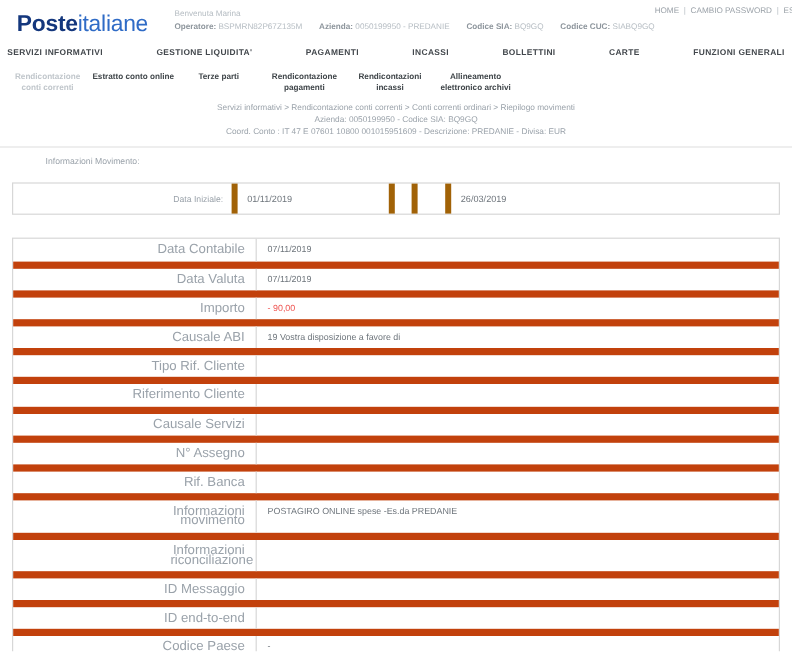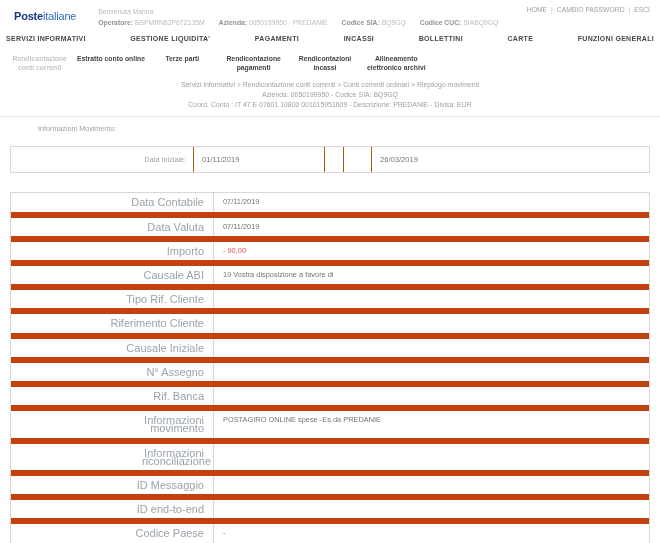--- a/index.html
+++ b/index.html
@@ -5,21 +5,21 @@
   * { box-sizing: border-box; margin: 0; padding: 0; }
   html, body { background: #ffffff; }
   body { font-family: "Liberation Sans", sans-serif; }
   .page {
     position: relative; width: 660px; height: 543px;
     background: #fff; overflow: hidden; margin: 0 auto;
   }
 
   
   .header { display: flex; align-items: flex-start; padding: 6px 10px 0 14px; }
-  .logo { font-size: 11px; letter-spacing: -0.2px; white-space: nowrap; margin-top: 4px; }
+  .logo { font-size: 19px; letter-spacing: -0.2px; white-space: nowrap; margin-top: 4px; }
   .logo .bold { font-weight: bold; color: #14377d; }
   .logo .light { color: #2f6bc6; }
   .hdr-mid { margin-left: 22px; margin-top: 2px; }
   .welcome { font-size: 6.8px; color: #b6bdc3; margin-bottom: 4px; }
   .hdr-fields { display: flex; gap: 14px; white-space: nowrap; }
   .hdr-field { font-size: 6.8px; }
   .hdr-field .lbl { color: #8d959c; font-weight: bold; }
   .hdr-field .val { color: #b6bdc3; }
   .hdr-right { margin-left: auto; font-size: 6.8px; color: #9aa1a8; white-space: nowrap; margin-top: 0; }
   .hdr-right span.lnk { cursor: pointer; }
@@ -48,21 +48,21 @@
   .crumb-line { font-size: 6.9px; color: #9aa2aa; line-height: 10px; }
 
   .section-title { font-size: 7.2px; color: #9aa2aa; margin: 7px 0 0 10px; padding-left: 28px; }
 
   
   .date-table {
     display: flex; margin: 13px 10px 0 10px; height: 27px;
     border: 1px solid #d7d7d7; align-items: stretch; padding-left: 20px;
   }
   .dt-cell { display: flex; align-items: center; font-size: 7.2px; }
-  .dt-cell + .dt-cell { border-left: 1px solid #a16207; }
+  .dt-cell + .dt-cell { border-left: 5px solid #a16207; }
   .dt-lbl { color: #9aa2aa; justify-content: flex-end; padding-right: 7px; }
   .dt-val { color: #6e757c; font-size: 7.6px; padding-left: 8px; }
   .w-lbl1 { width: 162px; } .w-val1 { width: 131px; }
   .w-gap1 { width: 19px; } .w-gap2 { width: 28px; }
   .w-lbl2 { width: 158px; } .w-val2 { flex: 1; }
 
   
   .detail-table { margin: 19px 10px 0 10px; border: 1px solid #d7d7d7; }
   .d-row { display: flex; align-items: stretch; }
   .d-row + .d-row { border-top: 6px solid #c2410c; }
@@ -183,21 +183,21 @@
     </div>
     <div class="d-row">
       <div class="d-lbl"><span class="lbl-inner">Tipo Rif. Cliente</span></div>
       <div class="d-val"></div>
     </div>
     <div class="d-row">
       <div class="d-lbl"><span class="lbl-inner">Riferimento Cliente</span></div>
       <div class="d-val"></div>
     </div>
     <div class="d-row">
-      <div class="d-lbl"><span class="lbl-inner">Causale Iniziale</span></div>
+      <div class="d-lbl"><span class="lbl-inner">Causale Servizi</span></div>
       <div class="d-val"></div>
     </div>
     <div class="d-row">
       <div class="d-lbl"><span class="lbl-inner">N° Assegno</span></div>
       <div class="d-val"></div>
     </div>
     <div class="d-row">
       <div class="d-lbl"><span class="lbl-inner">Rif. Banca</span></div>
       <div class="d-val"></div>
     </div>

